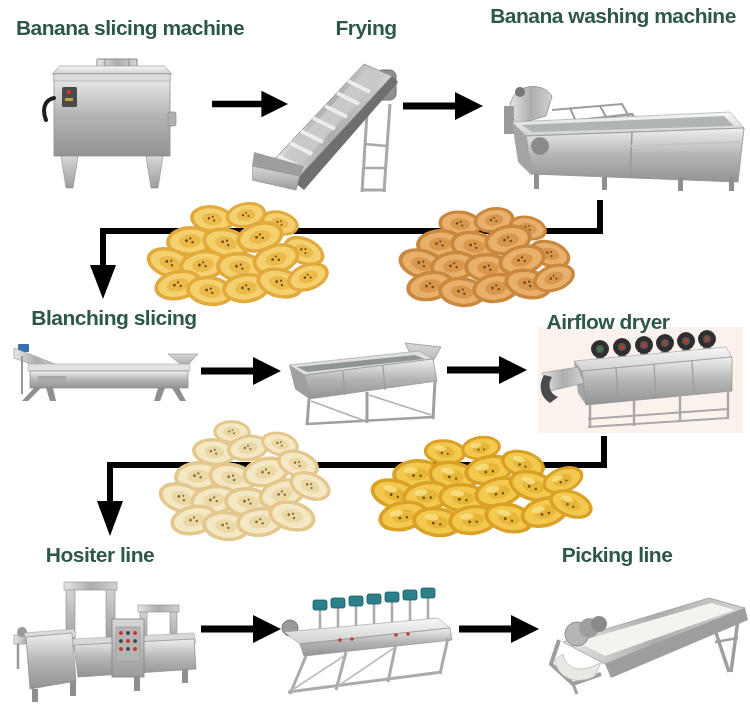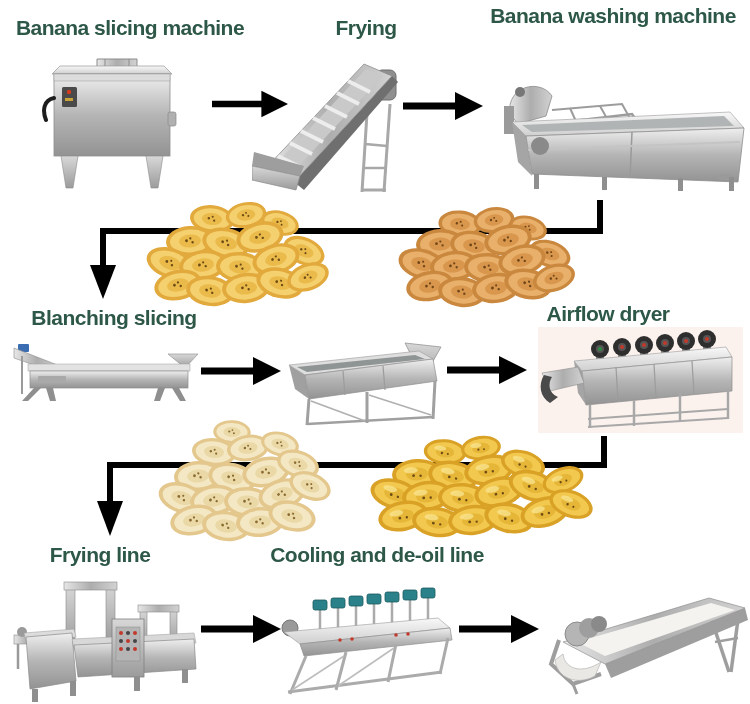--- a/index.html
+++ b/index.html
@@ -186,21 +186,21 @@
     <use href="#chipB" transform="translate(86,70) rotate(5)"></use>
     <use href="#chipB" transform="translate(120,62) rotate(-14)"></use>
     <use href="#chipB" transform="translate(28,88) rotate(-10)"></use>
     <use href="#chipB" transform="translate(60,94) rotate(6)"></use>
     <use href="#chipB" transform="translate(94,90) rotate(-8)"></use>
     <use href="#chipB" transform="translate(126,86) rotate(12)"></use>
     <use href="#chipB" transform="translate(152,80) rotate(-18) scale(0.9)"></use>
   </svg>
 
   <div class="step-label" style="left:114px;top:306px">Blanching slicing</div>
-  <div class="step-label" style="left:608px;top:302px">Airflow dryer</div>
+  <div class="step-label" style="left:608px;top:310px">Airflow dryer</div>
 
   <svg class="machine" style="left:8px;top:336px" width="195" height="66" viewBox="0 0 195 66">
     <rect x="10" y="8" width="11" height="8" rx="1" fill="#3a6db2"></rect>
     <polygon points="6,12 52,30 52,38 6,22" fill="url(#stH)" stroke="#8a8a8a" stroke-width="0.6"></polygon>
     <line x1="14" y1="20" x2="14" y2="58" stroke="#9a9a9a" stroke-width="2"></line>
     <polygon points="160,18 190,18 177,32" fill="url(#stV2)" stroke="#8a8a8a" stroke-width="0.6"></polygon>
     <rect x="20" y="28" width="162" height="7" fill="#e2e2e2" stroke="#9e9e9e" stroke-width="0.5"></rect>
     <rect x="22" y="35" width="158" height="17" fill="url(#stV)" stroke="#8e8e8e" stroke-width="0.7"></rect>
     <rect x="30" y="40" width="28" height="7" rx="1" fill="#a9a9a9"></rect>
     <polygon points="26,52 33,52 20,65 14,65" fill="#8f8f8f"></polygon>
@@ -319,22 +319,22 @@
     <use href="#chipD" transform="translate(160,62) rotate(18)"></use>
     <use href="#chipD" transform="translate(190,56) rotate(-20) scale(0.85)"></use>
     <use href="#chipD" transform="translate(30,92) rotate(-12)"></use>
     <use href="#chipD" transform="translate(64,98) rotate(7)"></use>
     <use href="#chipD" transform="translate(100,96) rotate(-6)"></use>
     <use href="#chipD" transform="translate(136,94) rotate(12)"></use>
     <use href="#chipD" transform="translate(172,88) rotate(-16)"></use>
     <use href="#chipD" transform="translate(198,80) rotate(20) scale(0.9)"></use>
   </svg>
 
-  <div class="step-label" style="left:100px;top:543px">Frying line</div>
-  <div class="step-label" style="left:377px;top:543px">Cooling and de-oil line</div>
+  <div class="step-label" style="left:100px;top:543px">Hositer line</div>
+  <div class="step-label" style="left:617px;top:543px">Picking line</div>
 
   <svg class="machine" style="left:12px;top:577px" width="190" height="127" viewBox="0 0 190 127">
     <rect x="2" y="58" width="26" height="9" fill="url(#stH)" stroke="#8a8a8a" stroke-width="0.6"></rect>
     <circle cx="10" cy="55" r="5" fill="#9a9a9a"></circle>
     <line x1="6" y1="67" x2="6" y2="92" stroke="#9a9a9a" stroke-width="2.5"></line>
     <line x1="24" y1="67" x2="24" y2="94" stroke="#9a9a9a" stroke-width="2.5"></line>
     <rect x="54" y="8" width="9" height="62" fill="url(#stV2)" stroke="#8a8a8a" stroke-width="0.6"></rect>
     <rect x="94" y="6" width="9" height="60" fill="url(#stV2)" stroke="#8a8a8a" stroke-width="0.6"></rect>
     <rect x="52" y="5" width="53" height="8" fill="url(#stH)" stroke="#8a8a8a" stroke-width="0.6"></rect>
     <rect x="128" y="32" width="7" height="40" fill="url(#stV2)" stroke="#8a8a8a" stroke-width="0.6"></rect>

